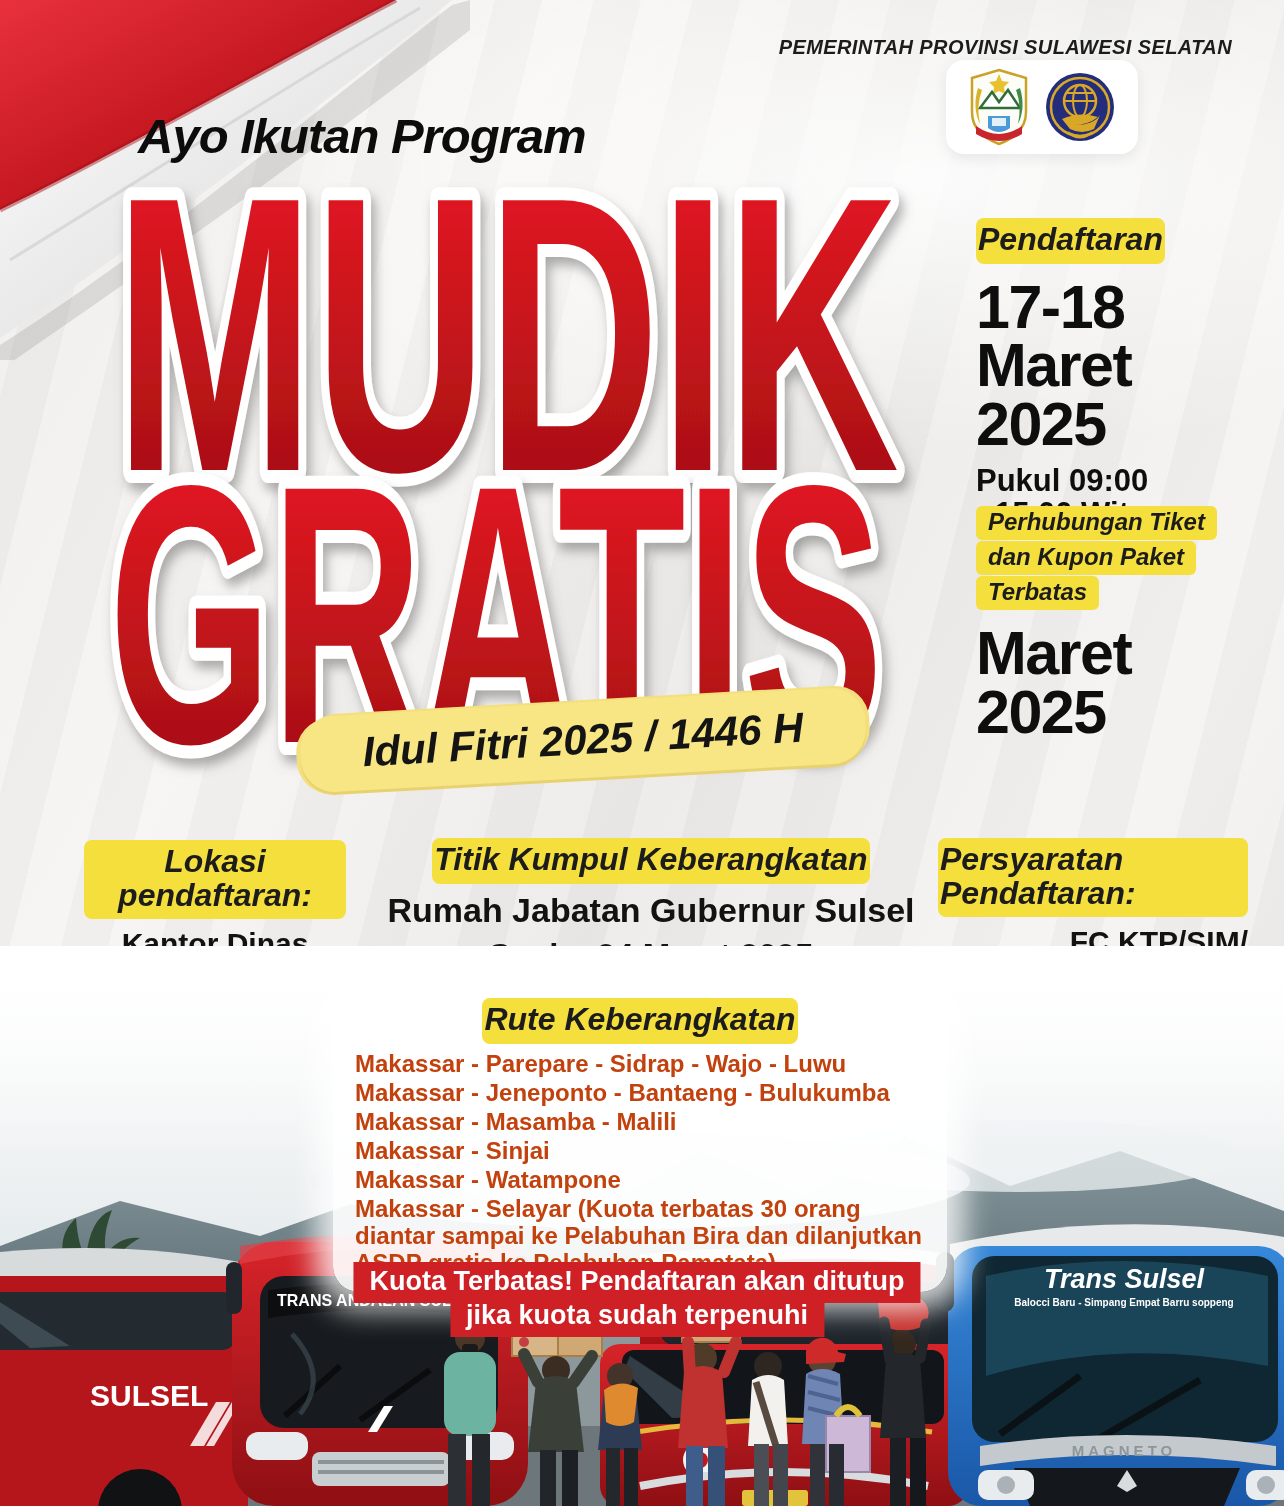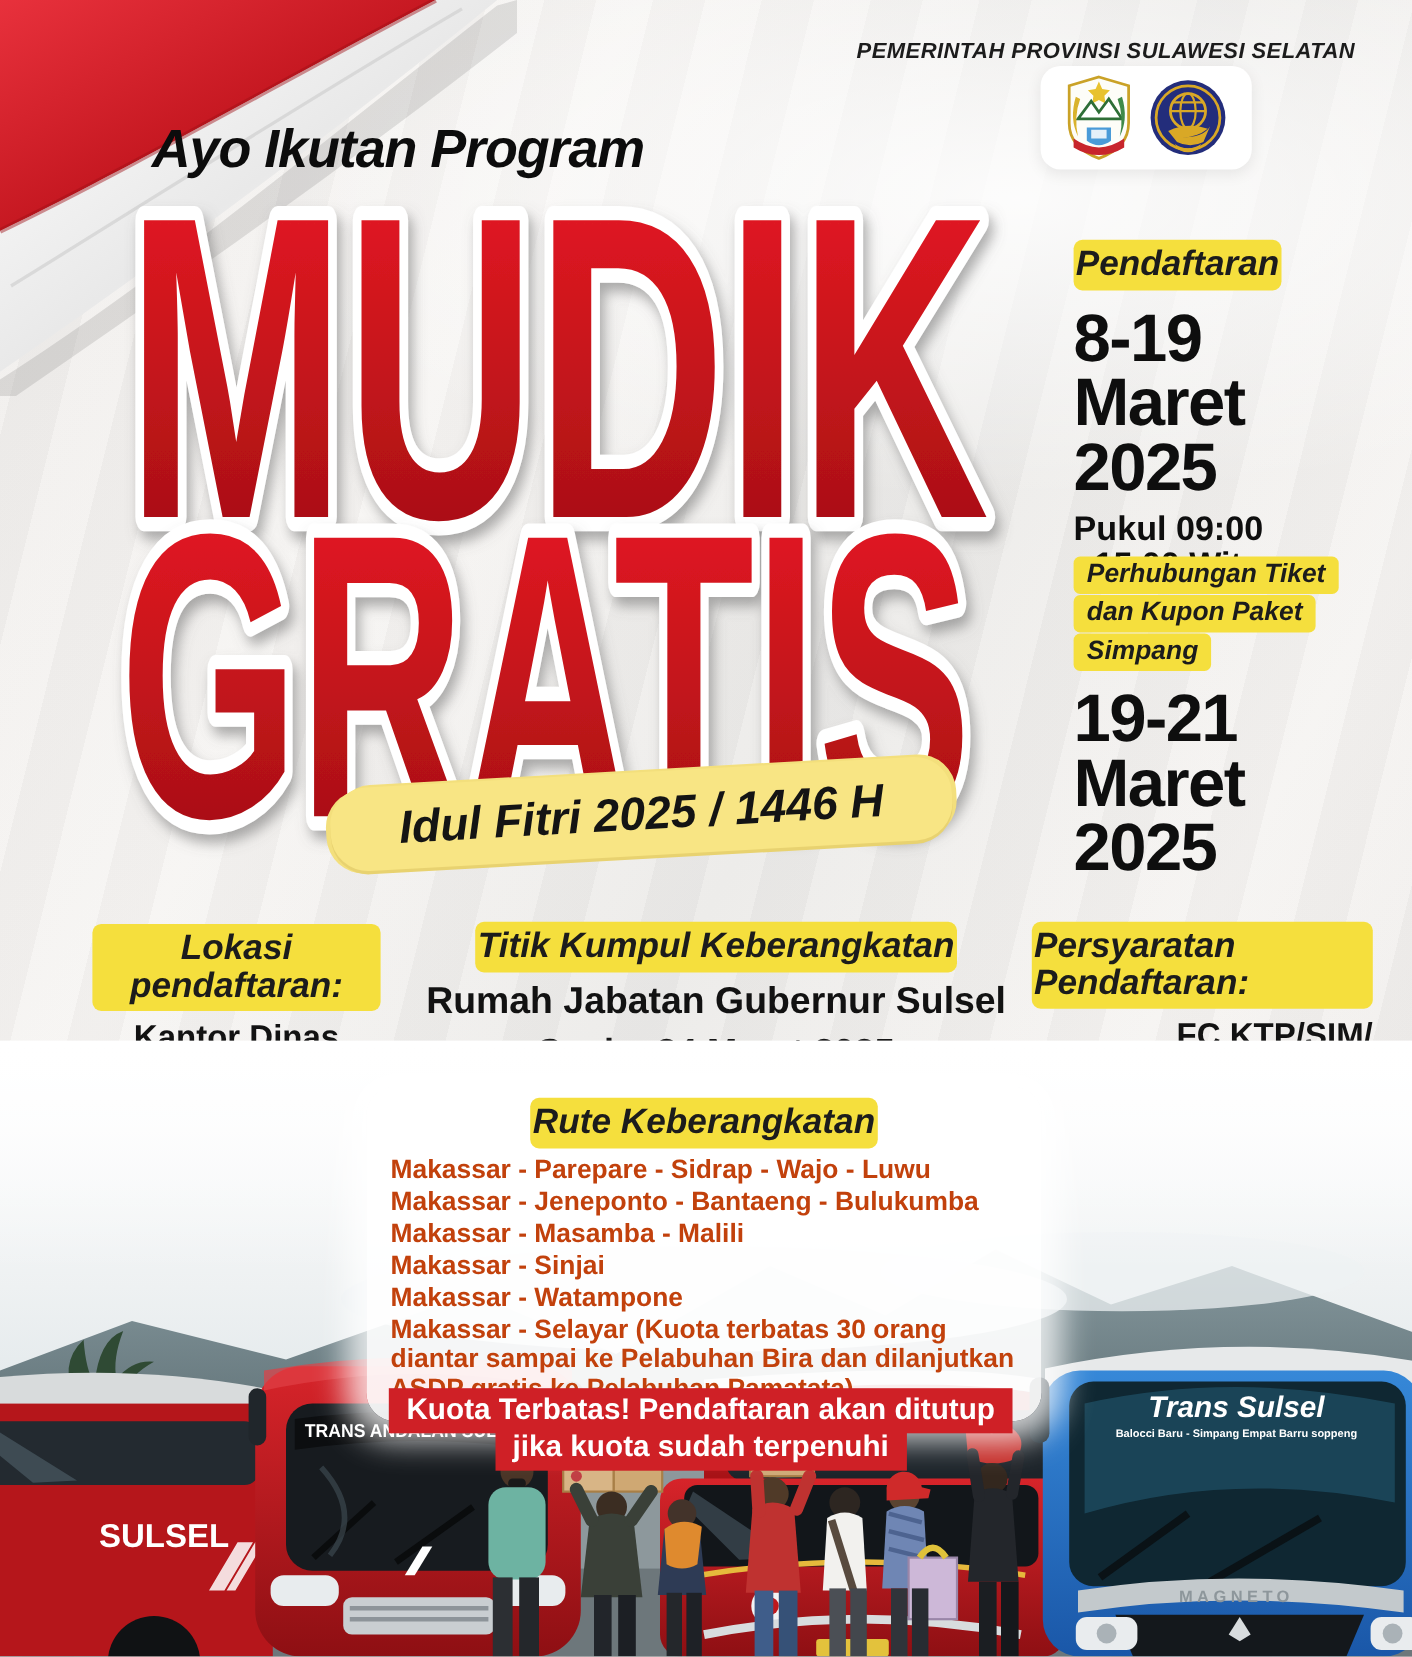--- a/index.html
+++ b/index.html
@@ -306,38 +306,37 @@
     <text x="406" y="284" text-anchor="middle" font-family="Liberation Sans, sans-serif" font-weight="bold" font-size="368" fill="url(#redTitle)" stroke="#ffffff" stroke-width="26" paint-order="stroke" stroke-linejoin="round" textLength="774" lengthAdjust="spacingAndGlyphs" filter="url(#titleShadow)">GRATIS</text>
   </svg>
 
   <div class="abs idul-badge">
     <span>Idul Fitri 2025 / 1446 H</span>
   </div>
 
   <div class="abs reg-block">
     <span class="pill">Pendaftaran</span>
     <div class="bigdate">
-      <div>8-19</div>
+      <div>17-18</div>
       <div>Maret</div>
       <div>2025</div>
     </div>
     <div class="time-lines">
       <div>Pukul 09:00</div>
       <div>- 15.00 Wita</div>
     </div>
   </div>
 
   <div class="abs pickup-block">
     <div>
       <span class="hl-line">Perhubungan Tiket</span>
       <span class="hl-line">dan Kupon Paket</span>
-      <span class="hl-line">Simpang</span>
+      <span class="hl-line">Terbatas</span>
     </div>
     <div class="bigdate mt">
-      <div>19-21</div>
       <div>Maret</div>
       <div>2025</div>
     </div>
   </div>
 
   <div class="abs col-loc">
     <span class="pill">Lokasi pendaftaran:</span>
     <div class="info-bold">
       <div>Kantor Dinas</div>
       <div>Perhubungan</div>

